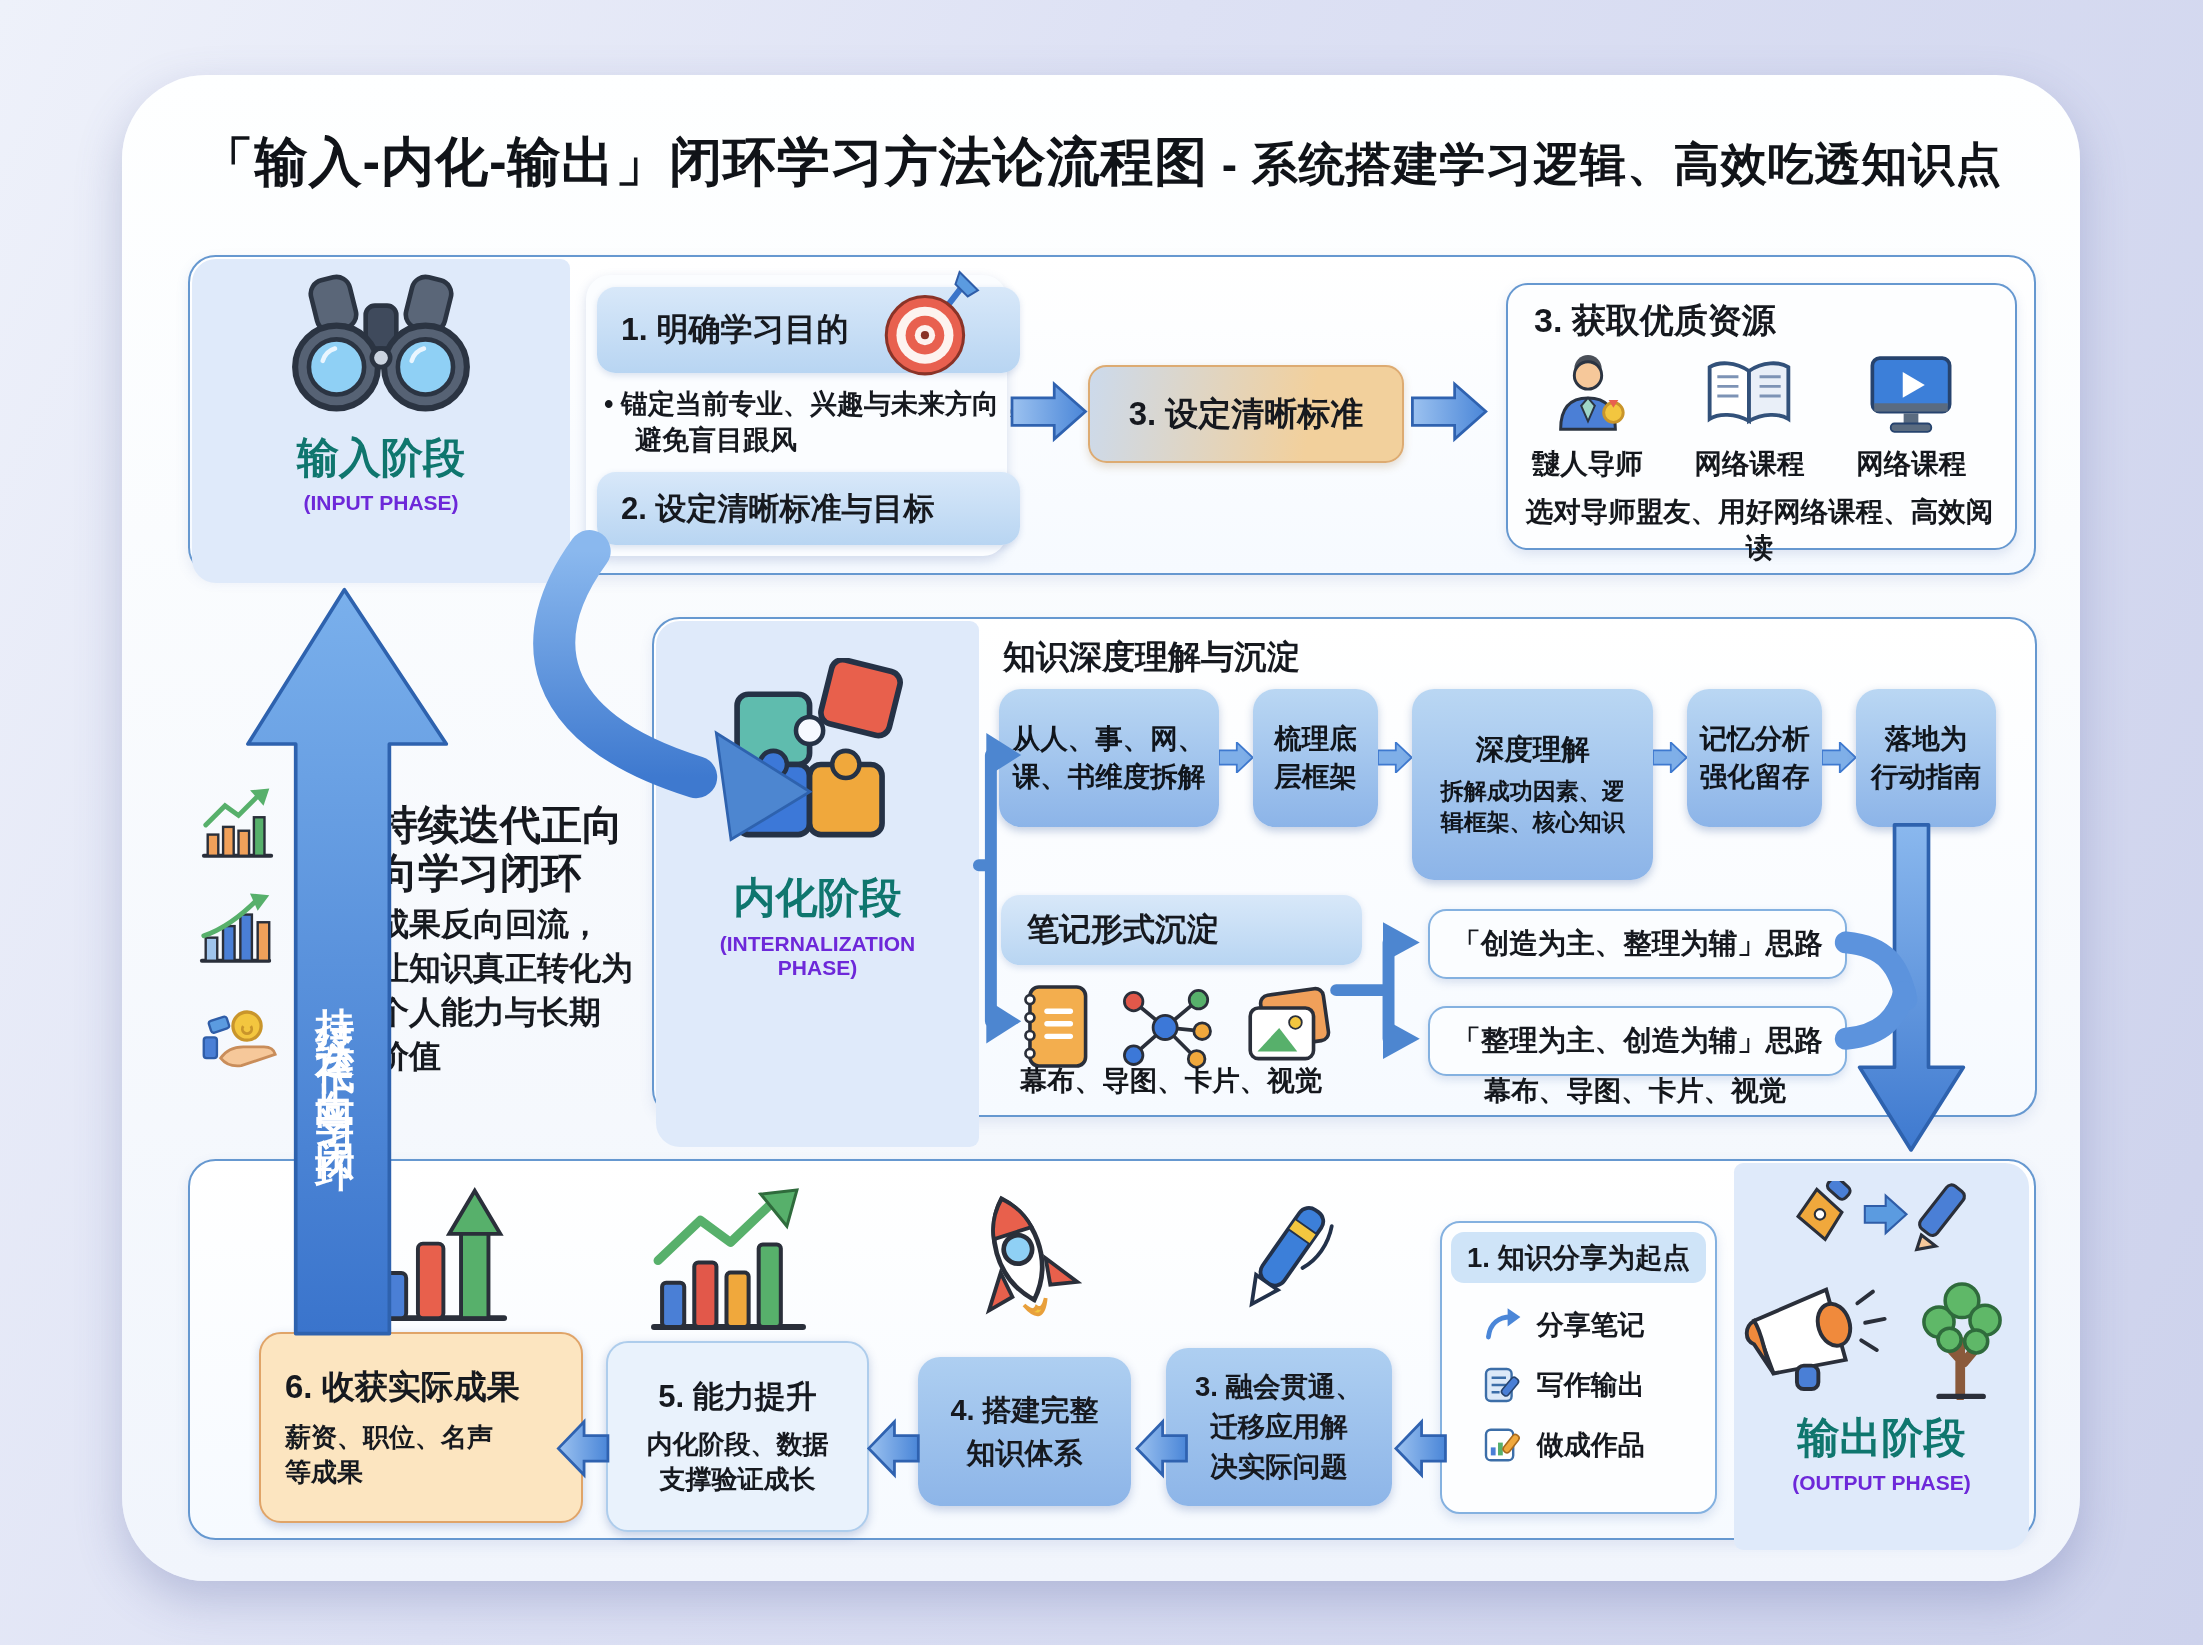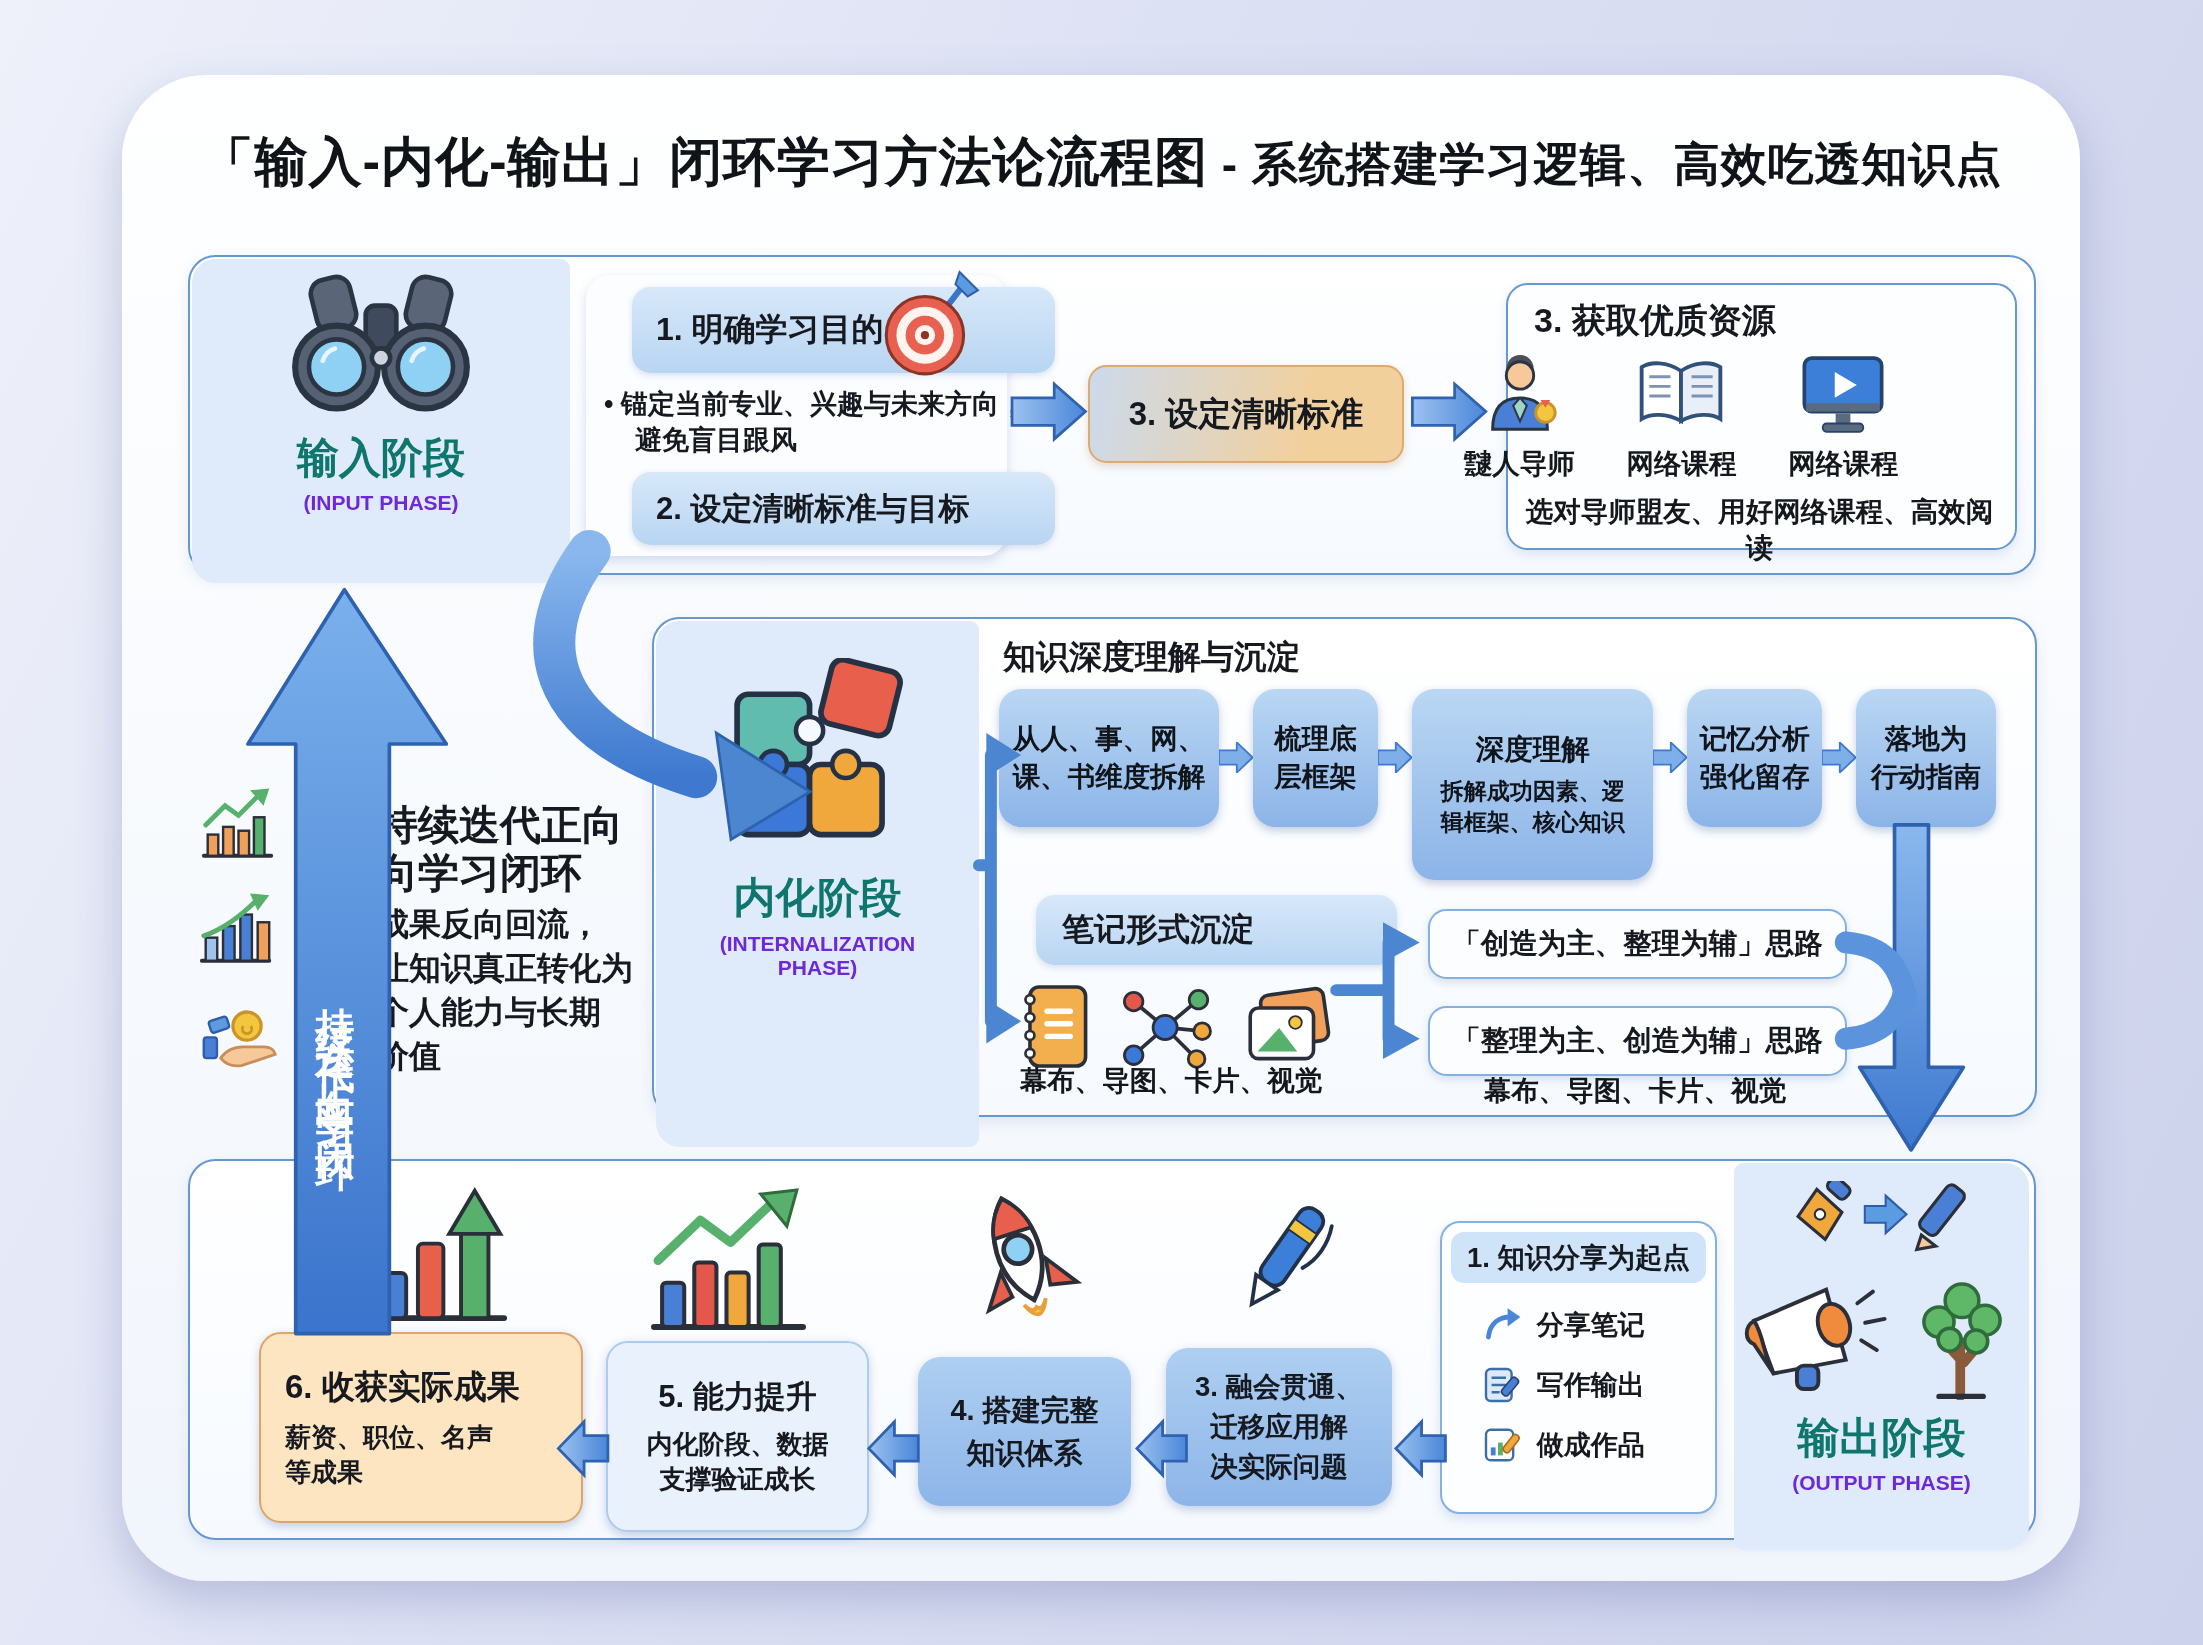--- a/index.html
+++ b/index.html
@@ -14,21 +14,21 @@
     font-weight:800;font-size:53px;letter-spacing:0.9px;color:#101318;}
   .title .sub{font-size:46px;}
   .sect{position:absolute;border:2.8px solid var(--c-outline,#6698d0);border-radius:27.5px;
     background:linear-gradient(180deg,#ffffff,#f6faff);box-shadow:0 5.5px 13px rgba(80,110,170,.12);}
   .panel{position:absolute;background:var(--c-panel,#dfeafa);display:flex;flex-direction:column;
     align-items:center;justify-content:flex-start;}
   .phase-label{font-size:42px;font-weight:800;color:#0f766e;}
   .phase-en{font-size:21px;font-weight:bold;color:#6d28d9;text-align:center;line-height:1.15;margin-top:5.5px;}
   .stepwrap{position:absolute;background:#fbfdff;border-radius:24px;box-shadow:0 4.6px 11px rgba(80,110,170,.22);}
   .bluebar{position:absolute;background:linear-gradient(180deg,#d8e8f9,#b8d5f2);border-radius:18.4px;
-    display:flex;align-items:center;font-weight:bold;box-shadow:0 2.8px 6.4px rgba(80,110,170,.18);margin-left:35px;}
+    display:flex;align-items:center;font-weight:bold;box-shadow:0 2.8px 6.4px rgba(80,110,170,.18);}
   .chainbox{background:linear-gradient(180deg,#bad7f3,#8cb4e8);border-radius:22px;
     box-shadow:0 3.7px 8.3px rgba(50,85,150,.28);display:flex;flex-direction:column;align-items:center;
     justify-content:center;text-align:center;font-weight:bold;color:#10151c;}
   .orangebox{position:absolute;background:linear-gradient(100deg,#ccdaec 0%,#f2d09c 70%);
     border:2.3px solid #ddab72;border-radius:18.4px;display:flex;align-items:center;justify-content:center;
     font-size:33px;font-weight:bold;box-shadow:0 3.7px 8.3px rgba(150,110,50,.22);}
   .whitebox{position:absolute;background:#fbfdff;border:2.8px solid #84b1e0;border-radius:18.4px;
     display:flex;align-items:center;justify-content:center;font-size:28.5px;font-weight:bold;
     box-shadow:0 3.7px 8.3px rgba(80,110,170,.18);}
   .pre{white-space:pre-line;}
@@ -90,21 +90,21 @@
   <div class="bluebar" style="left:597px;top:472px;width:399px;height:73px;font-size:31px;padding-left:24px;">
     <span>2. 设定清晰标准与目标</span>
   </div>
 
   <div class="orangebox" style="left:1088px;top:365px;width:312px;height:94px;">
     <span>3. 设定清晰标准</span>
   </div>
 
   <div class="abs" style="left:1506px;top:283px;width:507px;height:263px;border:2.8px solid #6698d0;border-radius:22px;background:#fdfeff;box-shadow:0 4.6px 11px rgba(80,110,170,.15);"></div>
   <div class="abs" style="left:1534px;top:298px;font-size:34px;font-weight:bold;">3. 获取优质资源</div>
-  <div class="abs" style="left:1439px;top:351px;width:485px;display:flex;justify-content:space-around;">
+  <div class="abs" style="left:1507px;top:351px;width:485px;display:flex;justify-content:space-around;">
     <div style="display:flex;flex-direction:column;align-items:center;">
       <svg width="88" height="88" viewBox="0 0 90 90">
         <path d="M31,18 a14,14 0 0 1 28,0 l0,6 -28,0 z" fill="#4a4f58"></path>
         <circle cx="45" cy="25" r="14" fill="#f6c89a" stroke="#2b3442" stroke-width="3"></circle>
         <path d="M17,80 q0,-32 28,-32 q28,0 28,32 z" fill="#4b7fd6" stroke="#2b3442" stroke-width="3"></path>
         <polygon points="45,48 38,56 45,72 52,56" fill="#9fd6c8" stroke="#2b3442" stroke-width="2"></polygon>
         <circle cx="71" cy="63" r="10" fill="#f3c63f" stroke="#c9952b" stroke-width="3"></circle>
         <polygon points="66,50 76,50 71,58" fill="#e8604f"></polygon>
       </svg>
       <div class="caption" style="margin-top:7.3px;">靆人导师</div>

